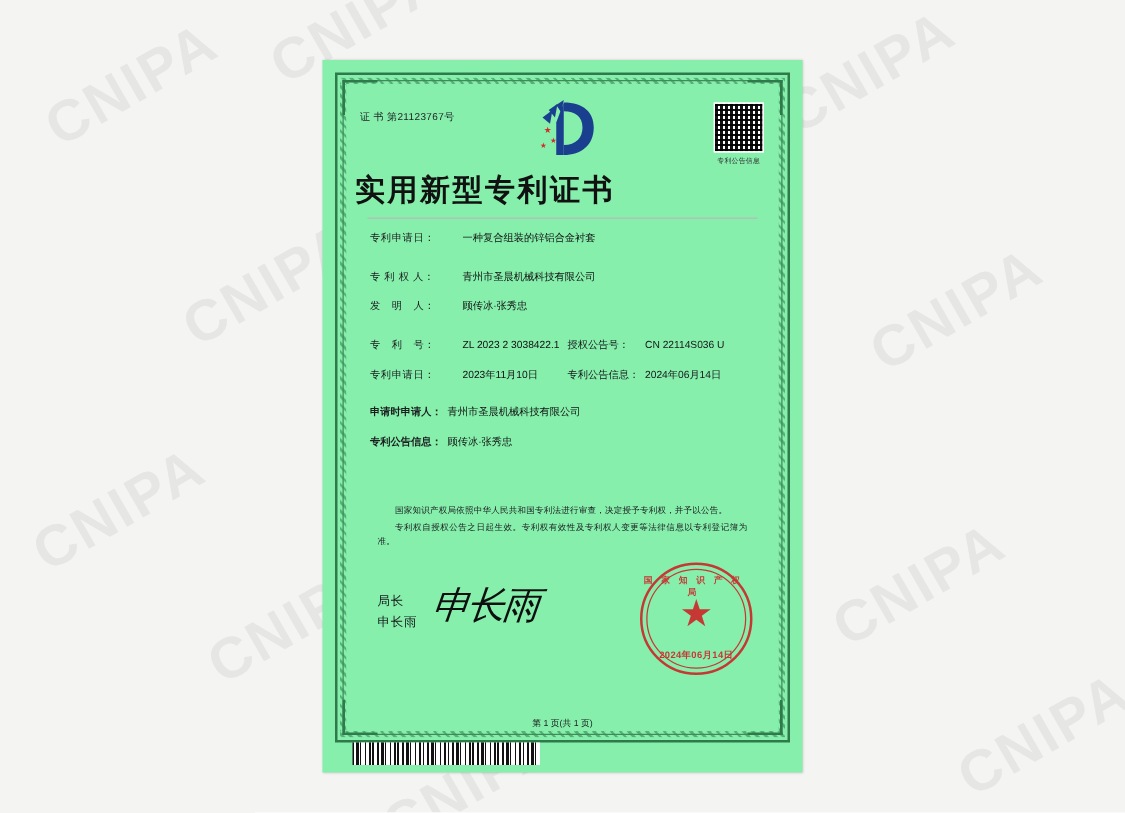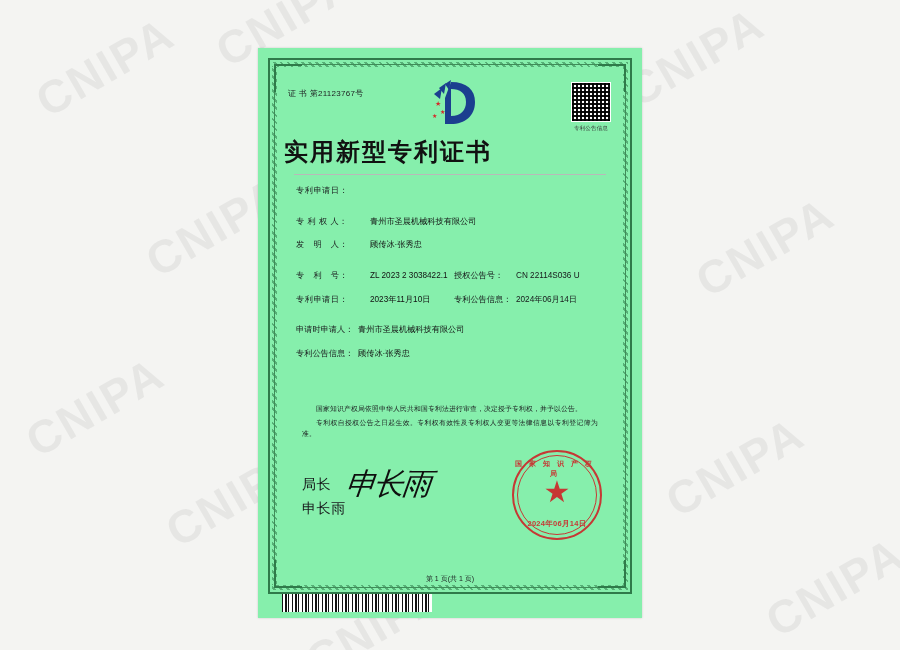--- a/index.html
+++ b/index.html
@@ -189,20 +189,21 @@
   .row .lbl {
     width: 74px;
     flex: 0 0 74px;
     letter-spacing: 0.5px;
     color: #1a1c1e;
   }
   .row .lbl.wide {
     width: 62px;
     flex: 0 0 62px;
     letter-spacing: 0;
+    font-weight: bold;
   }
   .row .val {
     flex: 1 1 auto;
     color: #111;
   }
   .row .val2 {
     flex: 0 0 150px;
     display: flex;
   }
   .row .val2 .lbl2 {
@@ -228,21 +229,21 @@
     text-align: justify;
     letter-spacing: 0.2px;
   }
   .statement p { margin: 0 0 2px 0; text-indent: 14px; }
 
   
   .director {
     position: absolute;
     left: 18px;
     top: 395px;
-    font-size: 14px;
+    font-size: 10px;
     line-height: 1.7;
     letter-spacing: 0.6px;
   }
   .signature {
     position: absolute;
     left: 62px;
     top: 386px;
     font-family: "Liberation Serif", serif;
     font-size: 30px;
     color: #0f0f0f;
@@ -371,20 +372,21 @@
         <div class="qr-caption">专利公告信息</div>
       </div>
 
       <div class="title">实用新型专利证书</div>
       <div class="divider"></div>
 
       <div class="fields">
 
         <div class="row">
           <div class="lbl">专利申请日：</div>
+          <div class="val">一种复合组装的锌铝合金衬套</div>
         </div>
         <div class="spacer-line"></div>
 
         <div class="row">
           <div class="lbl">专 利 权 人：</div>
           <div class="val">青州市圣晨机械科技有限公司</div>
         </div>
 
 
         <div class="row">

